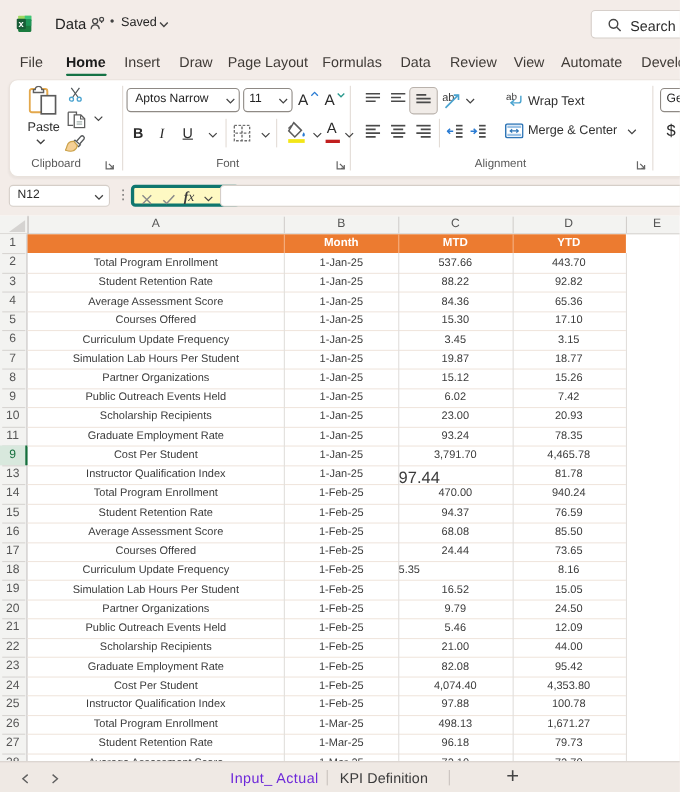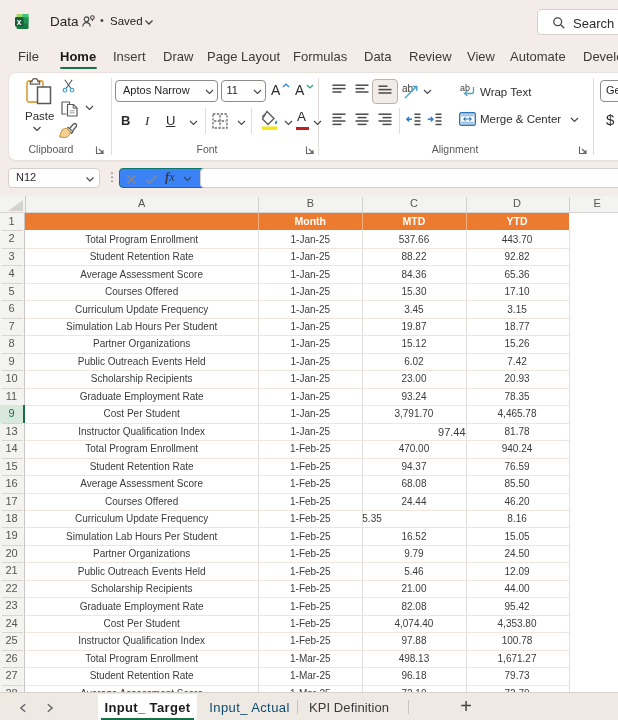--- a/index.html
+++ b/index.html
@@ -223,21 +223,21 @@
 </div>
 <div class="abs" style="left:606px;top:111px;font-size:15px;color:#2b2b2b">$</div>
 
 <div class="abs" style="left:8px;top:167.5px;width:92px;height:20px;background:#fff;border:1px solid #d5cec8;border-radius:4px">
   <div class="abs" style="left:7px;top:2.8px;font-size:11px;color:#2b2b2b">N12</div>
   <svg class="abs" style="left:76px;top:7px" width="10" height="7" viewBox="0 0 10 7">
       <path d="M1.5 1.5 L5 5 L8.5 1.5" fill="none" stroke="#444" stroke-width="1.2"></path>
     </svg>
 </div>
 <div class="abs" style="left:106px;top:170px;font-size:12px;color:#6b6b6b;letter-spacing:0">⋮</div>
-<div class="abs" style="left:119px;top:167.5px;width:99px;height:20px;background:#3b82f6;border:1px solid #0f766e;border-radius:4px">
+<div class="abs" style="left:119px;top:167.5px;width:99px;height:20px;background:#fef9c3;border:3px solid #0f766e;border-radius:4px">
   <svg class="abs" style="left:6px;top:5px" width="11" height="11" viewBox="0 0 11 11">
       <path d="M1.5 1.5 L9.5 9.5 M9.5 1.5 L1.5 9.5" stroke="#8a8a8a" stroke-width="1.3"></path>
     </svg>
   <svg class="abs" style="left:25px;top:5px" width="13" height="11" viewBox="0 0 13 11">
       <path d="M1.5 6 L4.5 9 L11.5 1.5" fill="none" stroke="#8a8a8a" stroke-width="1.4"></path>
     </svg>
   <div class="abs" style="left:45px;top:1.5px;font-size:12.5px;font-style:italic;font-family:'Liberation Serif',serif;color:#3b3b3b"><b>f</b>x</div>
   <svg class="abs" style="left:63px;top:7.5px" width="9" height="6" viewBox="0 0 9 6">
       <path d="M1 1 L4.5 4.5 L8 1" fill="none" stroke="#444" stroke-width="1.1"></path>
     </svg>
@@ -374,42 +374,42 @@
  <div class="abs" style="left:362.3px;top:195.40px;width:103.30000000000001px;text-align:center;font-size:10px;color:#3b3b3b">93.24</div>
  <div class="abs" style="left:465.6px;top:195.40px;width:102.89999999999998px;text-align:center;font-size:10px;color:#3b3b3b">78.35</div>
  <div class="abs" style="left:25px;top:209.67px;width:543.5px;height:1px;background:#f0e6de"></div>
  <div class="abs" style="left:25px;top:212.87px;width:233.3px;text-align:center;font-size:10px;color:#3b3b3b">Cost Per Student</div>
  <div class="abs" style="left:258.3px;top:212.87px;width:104.0px;text-align:center;font-size:10px;color:#3b3b3b">1-Jan-25</div>
  <div class="abs" style="left:362.3px;top:212.87px;width:103.30000000000001px;text-align:center;font-size:10px;color:#3b3b3b">3,791.70</div>
  <div class="abs" style="left:465.6px;top:212.87px;width:102.89999999999998px;text-align:center;font-size:10px;color:#3b3b3b">4,465.78</div>
  <div class="abs" style="left:25px;top:227.14px;width:543.5px;height:1px;background:#f0e6de"></div>
  <div class="abs" style="left:25px;top:230.34px;width:233.3px;text-align:center;font-size:10px;color:#3b3b3b">Instructor Qualification Index</div>
  <div class="abs" style="left:258.3px;top:230.34px;width:104.0px;text-align:center;font-size:10px;color:#3b3b3b">1-Jan-25</div>
- <div class="abs" style="left:362.3px;top:230.34px;width:103.30000000000001px;text-align:right;font-size:11px;color:#3b3b3b">97.44</div>
+ <div class="abs" style="left:362.3px;top:230.34px;width:103.30000000000001px;text-align:left;font-size:15px;color:#3b3b3b">97.44</div>
  <div class="abs" style="left:465.6px;top:230.34px;width:102.89999999999998px;text-align:center;font-size:10px;color:#3b3b3b">81.78</div>
  <div class="abs" style="left:25px;top:244.61px;width:543.5px;height:1px;background:#f0e6de"></div>
  <div class="abs" style="left:25px;top:247.81px;width:233.3px;text-align:center;font-size:10px;color:#3b3b3b">Total Program Enrollment</div>
  <div class="abs" style="left:258.3px;top:247.81px;width:104.0px;text-align:center;font-size:10px;color:#3b3b3b">1-Feb-25</div>
  <div class="abs" style="left:362.3px;top:247.81px;width:103.30000000000001px;text-align:center;font-size:10px;color:#3b3b3b">470.00</div>
  <div class="abs" style="left:465.6px;top:247.81px;width:102.89999999999998px;text-align:center;font-size:10px;color:#3b3b3b">940.24</div>
  <div class="abs" style="left:25px;top:262.08px;width:543.5px;height:1px;background:#f0e6de"></div>
  <div class="abs" style="left:25px;top:265.28px;width:233.3px;text-align:center;font-size:10px;color:#3b3b3b">Student Retention Rate</div>
  <div class="abs" style="left:258.3px;top:265.28px;width:104.0px;text-align:center;font-size:10px;color:#3b3b3b">1-Feb-25</div>
  <div class="abs" style="left:362.3px;top:265.28px;width:103.30000000000001px;text-align:center;font-size:10px;color:#3b3b3b">94.37</div>
  <div class="abs" style="left:465.6px;top:265.28px;width:102.89999999999998px;text-align:center;font-size:10px;color:#3b3b3b">76.59</div>
  <div class="abs" style="left:25px;top:279.55px;width:543.5px;height:1px;background:#f0e6de"></div>
  <div class="abs" style="left:25px;top:282.75px;width:233.3px;text-align:center;font-size:10px;color:#3b3b3b">Average Assessment Score</div>
  <div class="abs" style="left:258.3px;top:282.75px;width:104.0px;text-align:center;font-size:10px;color:#3b3b3b">1-Feb-25</div>
  <div class="abs" style="left:362.3px;top:282.75px;width:103.30000000000001px;text-align:center;font-size:10px;color:#3b3b3b">68.08</div>
  <div class="abs" style="left:465.6px;top:282.75px;width:102.89999999999998px;text-align:center;font-size:10px;color:#3b3b3b">85.50</div>
  <div class="abs" style="left:25px;top:297.02px;width:543.5px;height:1px;background:#f0e6de"></div>
  <div class="abs" style="left:25px;top:300.22px;width:233.3px;text-align:center;font-size:10px;color:#3b3b3b">Courses Offered</div>
  <div class="abs" style="left:258.3px;top:300.22px;width:104.0px;text-align:center;font-size:10px;color:#3b3b3b">1-Feb-25</div>
  <div class="abs" style="left:362.3px;top:300.22px;width:103.30000000000001px;text-align:center;font-size:10px;color:#3b3b3b">24.44</div>
- <div class="abs" style="left:465.6px;top:300.22px;width:102.89999999999998px;text-align:center;font-size:10px;color:#3b3b3b">46.20</div>
+ <div class="abs" style="left:465.6px;top:300.22px;width:102.89999999999998px;text-align:center;font-size:10px;color:#3b3b3b">73.65</div>
  <div class="abs" style="left:25px;top:314.49px;width:543.5px;height:1px;background:#f0e6de"></div>
  <div class="abs" style="left:25px;top:317.69px;width:233.3px;text-align:center;font-size:10px;color:#3b3b3b">Curriculum Update Frequency</div>
  <div class="abs" style="left:258.3px;top:317.69px;width:104.0px;text-align:center;font-size:10px;color:#3b3b3b">1-Feb-25</div>
  <div class="abs" style="left:362.3px;top:317.69px;width:103.30000000000001px;text-align:left;font-size:10px;color:#3b3b3b">5.35</div>
  <div class="abs" style="left:465.6px;top:317.69px;width:102.89999999999998px;text-align:center;font-size:10px;color:#3b3b3b">8.16</div>
  <div class="abs" style="left:25px;top:331.96px;width:543.5px;height:1px;background:#f0e6de"></div>
  <div class="abs" style="left:25px;top:335.16px;width:233.3px;text-align:center;font-size:10px;color:#3b3b3b">Simulation Lab Hours Per Student</div>
  <div class="abs" style="left:258.3px;top:335.16px;width:104.0px;text-align:center;font-size:10px;color:#3b3b3b">1-Feb-25</div>
  <div class="abs" style="left:362.3px;top:335.16px;width:103.30000000000001px;text-align:center;font-size:10px;color:#3b3b3b">16.52</div>
  <div class="abs" style="left:465.6px;top:335.16px;width:102.89999999999998px;text-align:center;font-size:10px;color:#3b3b3b">15.05</div>
@@ -465,22 +465,18 @@
  <div class="abs" style="left:568.5px;top:34.97px;width:1px;height:461.53px;background:#e2dfdc"></div>
 </div>
 
 <div class="abs" style="left:0;top:692px;width:618px;height:28px;background:#efe9e4;border-top:1px solid #d8d2cd">
  <svg class="abs" style="left:19px;top:10px" width="8" height="10" viewBox="0 0 8 10">
       <path d="M6.2 1.2 L1.8 5 L6.2 8.8" fill="none" stroke="#5f5f5f" stroke-width="1.3"></path>
     </svg>
  <svg class="abs" style="left:46px;top:10px" width="8" height="10" viewBox="0 0 8 10">
       <path d="M1.8 1.2 L6.2 5 L1.8 8.8" fill="none" stroke="#5f5f5f" stroke-width="1.3"></path>
     </svg>
- <div class="abs" style="left:98px;top:1px;width:99px;height:27px;background:#fff">
-   <div class="abs" style="left:0;top:6px;width:99px;text-align:center;font-size:13px;font-weight:bold;letter-spacing:0.35px;color:#1b1b1b">Input_ Target</div>
-   <div class="abs" style="left:3px;top:23.6px;width:93px;height:2.6px;background:#157245"></div>
- </div>
- <div class="abs" style="left:203px;top:6.5px;width:93px;text-align:center;font-size:13px;letter-spacing:0.4px;color:#0c4a6e">Input_ Actual</div>
+ <div class="abs" style="left:203px;top:6.5px;width:93px;text-align:center;font-size:13px;letter-spacing:0.4px;color:#6d28d9">Input_ Actual</div>
  <div class="abs" style="left:296.5px;top:7px;width:1px;height:14px;background:#c9c3be"></div>
  <div class="abs" style="left:300px;top:6.5px;width:98px;text-align:center;font-size:13px;letter-spacing:0.1px;color:#3b3b3b">KPI Definition</div>
  <div class="abs" style="left:408px;top:7px;width:1px;height:14px;background:#c9c3be"></div>
  <div class="abs" style="left:455px;top:1.5px;width:22px;text-align:center;font-size:20px;color:#444;font-weight:400">+</div>
 </div>
 
 </body></html>

